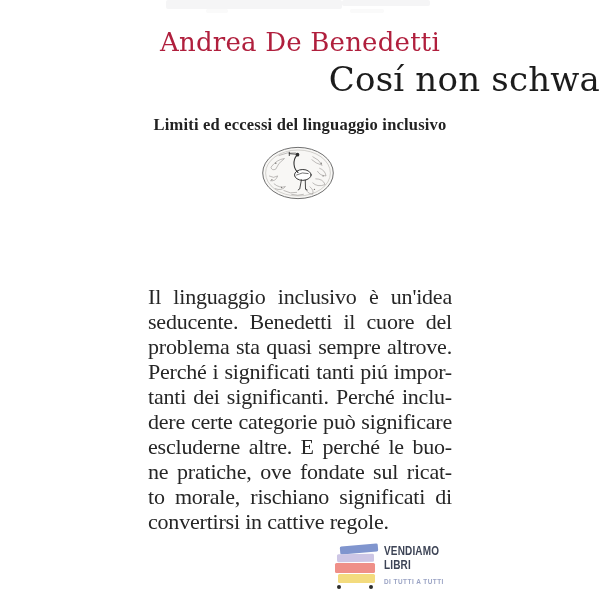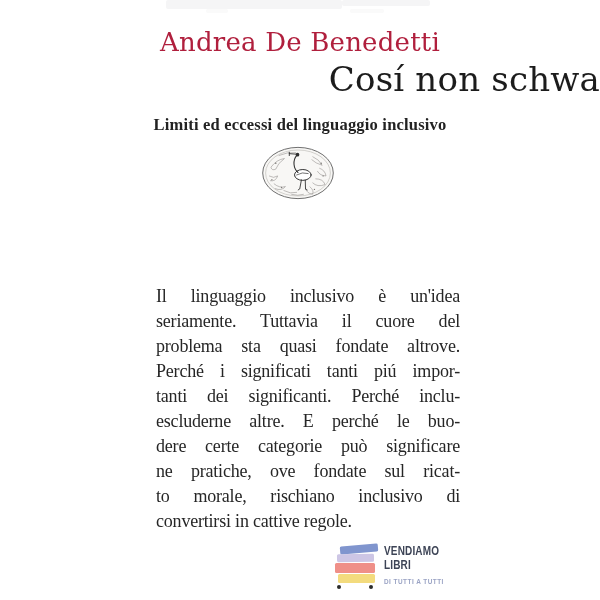--- a/index.html
+++ b/index.html
@@ -25,21 +25,21 @@
   .subtitle{
     position:absolute;left:0;top:115px;width:600px;text-align:center;
     font-family:"Liberation Serif",serif;
     font-size:16.5px;color:#222;font-weight:bold;letter-spacing:.2px;
   }
   .emblem{position:absolute;left:259px;top:144px;width:78px;height:58px;}
 
   .bodyblock{
     position:absolute;left:148px;top:284px;width:304px;
     font-family:"Liberation Serif",serif;
-    font-size:18px;line-height:25px;color:#262626;letter-spacing:-0.2px;margin-left:8px;
+    font-size:22px;line-height:25px;color:#262626;letter-spacing:-0.2px;
   }
   .bline{text-align:justify;text-align-last:justify;white-space:normal;}
   .bline.last{text-align-last:left;}
 
   
   .badge{position:absolute;left:332px;top:543px;width:140px;height:52px;}
   .bookstack{position:absolute;left:0;top:0;width:48px;height:48px;}
   .book{position:absolute;border-radius:1.5px;}
   .book.b1{left:8px;top:2px;width:38px;height:8px;background:#8095ce;transform:rotate(-5deg);}
   .book.b2{left:5px;top:11px;width:37px;height:8px;background:#cdc6e5;transform:rotate(-1deg);}
@@ -102,28 +102,28 @@
       <circle cx="39.5" cy="11" r="1.9" fill="#2e2e2e" stroke="none"></circle>
       <path d="M38,10.5 L31,10" stroke-width="0.9"></path>
       <path d="M31,8.5 L31,12" stroke-width="0.9"></path>
       <path d="M43.5,37.2 L41.8,46.5 L40.2,47.5" stroke-width="0.9"></path>
       <path d="M47.5,37.4 L47.8,46.8 L49.5,47.6" stroke-width="0.9"></path>
     </g>
   </svg>
 
   <div class="bodyblock">
     <div class="bline">Il linguaggio inclusivo è un'idea</div>
-    <div class="bline">seriamente. Tuttavia il cuore del</div>
-    <div class="bline">problema sta quasi fondate altrove.</div>
+    <div class="bline">seducente. Benedetti il cuore del</div>
+    <div class="bline">problema sta quasi sempre altrove.</div>
     <div class="bline">Perché i significati tanti piú impor-</div>
     <div class="bline">tanti dei significanti. Perché inclu-</div>
+    <div class="bline">dere certe categorie può significare</div>
     <div class="bline">escluderne altre. E perché le buo-</div>
-    <div class="bline">dere certe categorie può significare</div>
     <div class="bline">ne pratiche, ove fondate sul ricat-</div>
-    <div class="bline">to morale, rischiano inclusivo di</div>
+    <div class="bline">to morale, rischiano significati di</div>
     <div class="bline last">convertirsi in cattive regole.</div>
   </div>
 
   <div class="badge">
     <div class="bookstack">
       <div class="book b1"></div>
       <div class="book b2"></div>
       <div class="book b3"></div>
       <div class="book b4"></div>
       <div class="wheel w1"></div>

